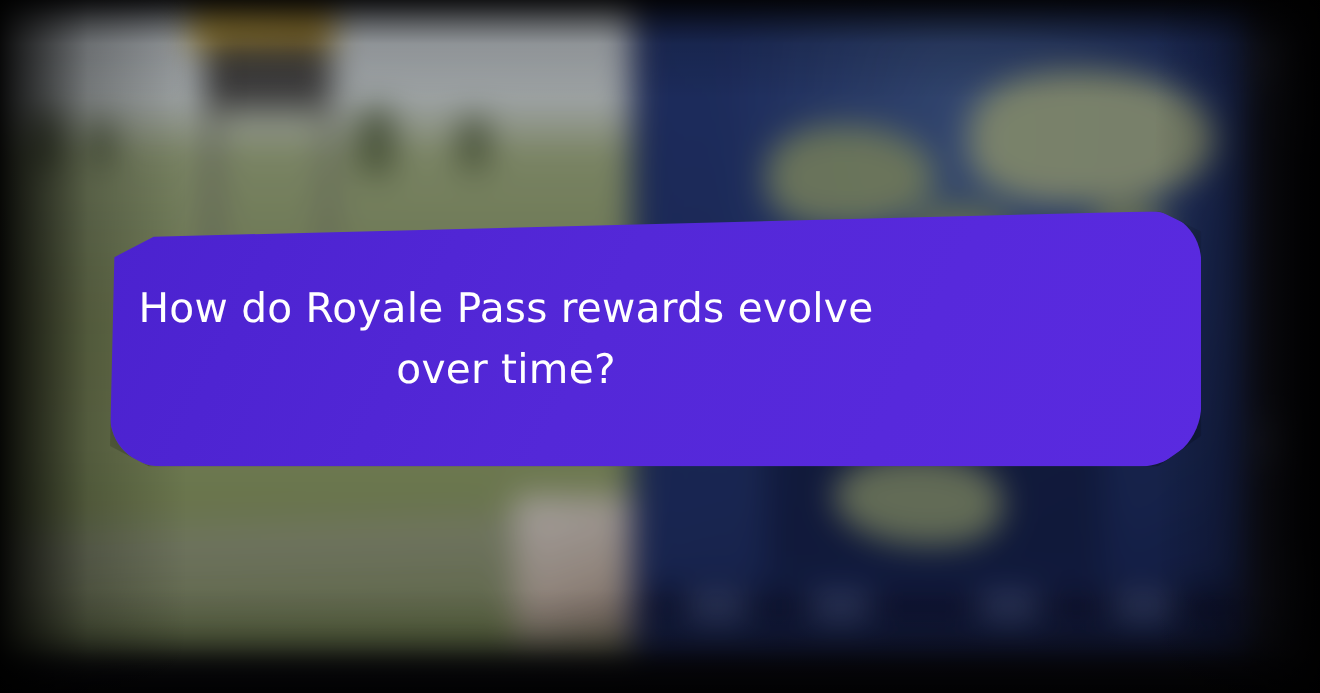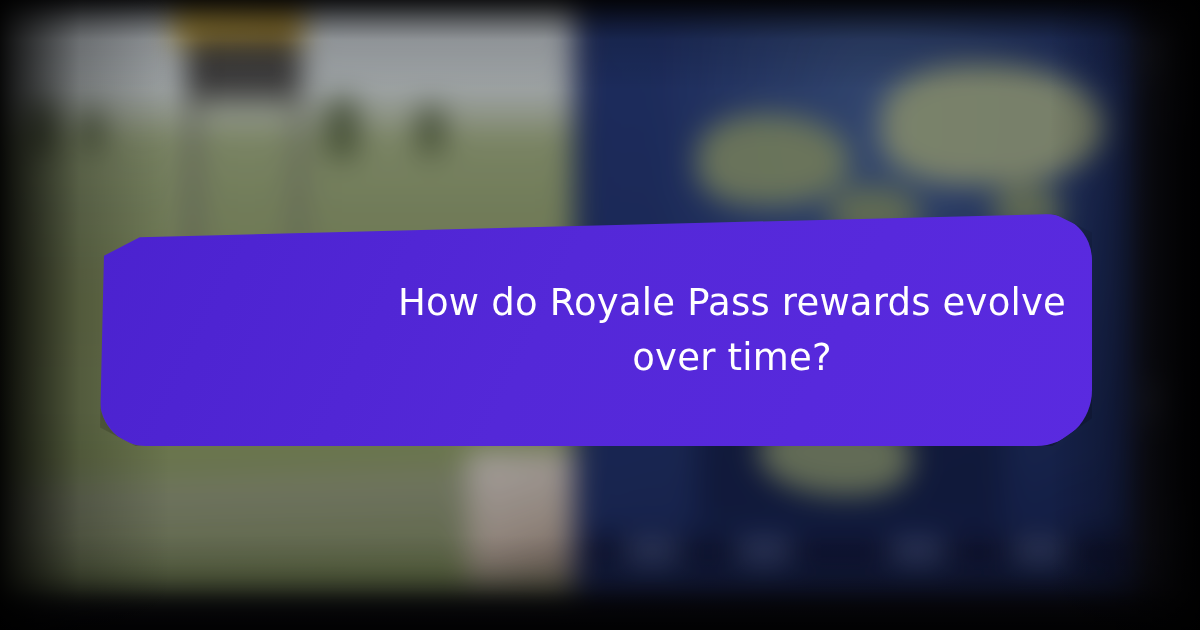--- a/index.html
+++ b/index.html
@@ -240,33 +240,33 @@
   .scrim {
     position: absolute;
     inset: 0;
     background: rgba(12,10,26,.22);
   }
 
   
   .banner {
     position: absolute;
     left: 100px;
-    top: 214px;
+    top: 192px;
     width: 992px;
     height: 232px;
     background: linear-gradient(115deg, #4b22cf 0%, #5428d8 45%, #5a2ae0 100%);
     border-radius: 56px 46px 56px 46px;
     
     clip-path: polygon(
       4.0% 10%, 96.2% 0%, 100% 8%, 100% 88%,
       96.0% 100%, 3.6% 100%, 0% 92%, 0.4% 18%
     );
     display: flex;
     align-items: center;
-    justify-content: flex-end;
+    justify-content: flex-start;
     box-shadow: 0 10px 40px rgba(0,0,0,.35);
   }
   .banner-inner {
     width: 720px;
     text-align: center;
   }
   .banner-title {
     color: #ffffff;
     font-size: 37px;
     line-height: 1.5;

